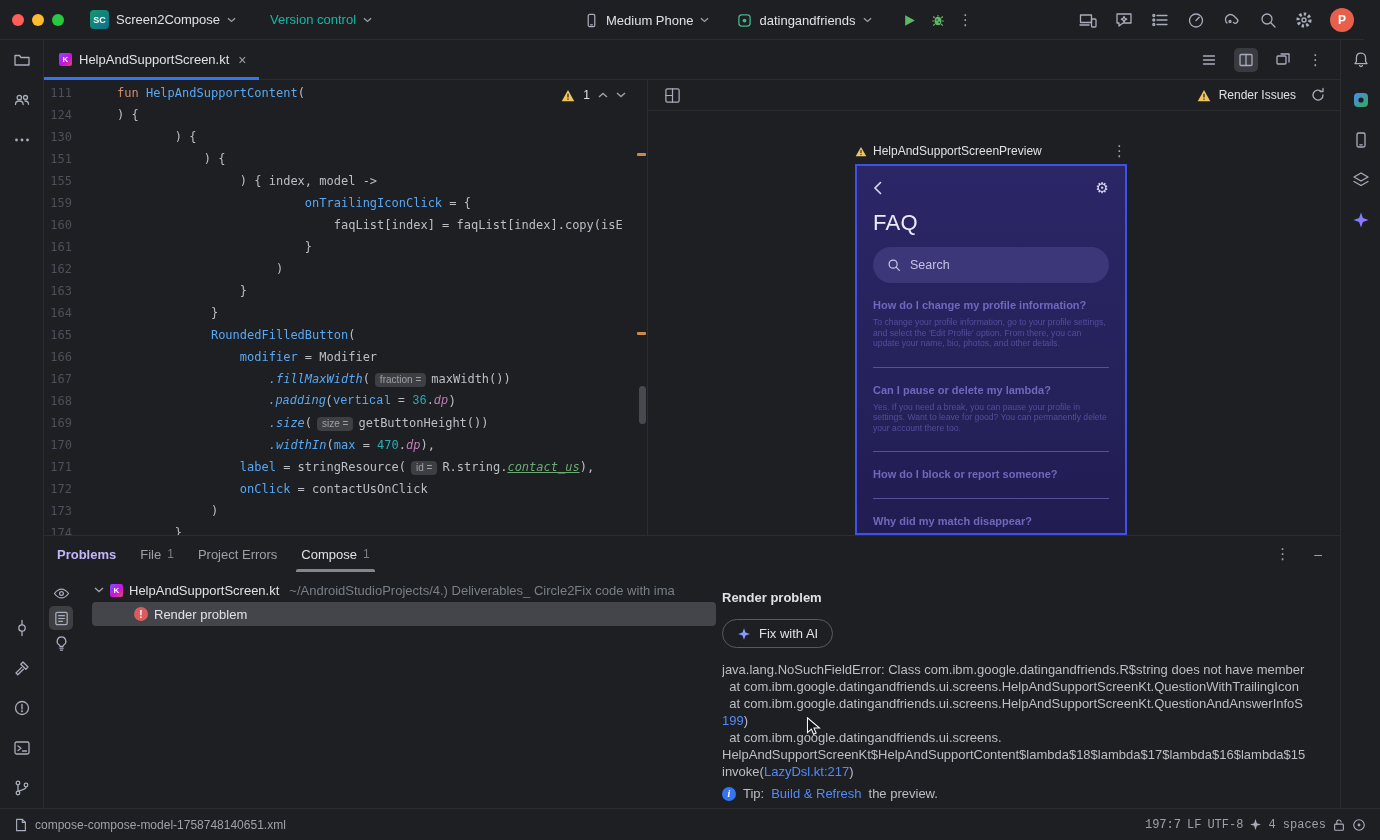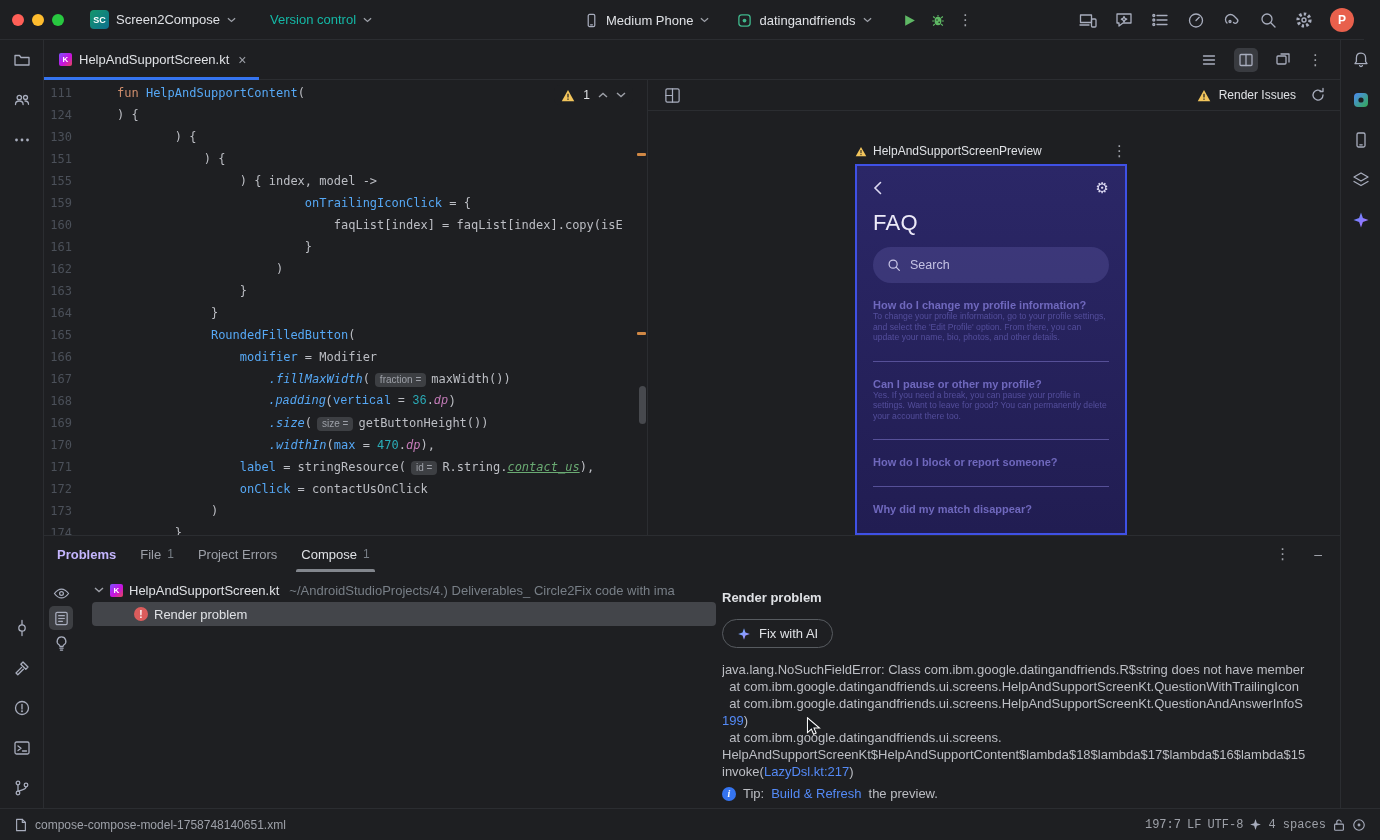--- a/index.html
+++ b/index.html
@@ -69,21 +69,21 @@
   .pvpane { flex:1; min-width:0; display:flex; flex-direction:column; }
   .pv-header { height:31px; display:flex; align-items:center; gap:8px; padding:0 14px 0 16px; border-bottom:1px solid #2b2d31; font-size:12px; color:#dfe1e5; }
   .pv-body { flex:1; position:relative; overflow:hidden; }
   .pv-label { position:absolute; left:207px; top:31px; width:272px; display:flex; align-items:center; gap:6px; font-size:12px; color:#dfe1e5; }
   .phone { position:absolute; left:207px; top:53px; width:272px; bottom:0; border:2px solid #3f51e6; background:linear-gradient(180deg,#2b2767,#211d52); overflow:hidden; padding:0 16px; }
   .ph-top { display:flex; align-items:center; justify-content:space-between; margin-top:12px; height:20px; }
   .ph-gear { font-size:15px; color:#dcd9f2; }
   .ph-title { margin-top:12px; font-size:22px; letter-spacing:.3px; color:#eceaf8; }
   .ph-search { margin-top:11px; height:36px; border-radius:18px; background:rgba(128,122,207,.22); display:flex; align-items:center; gap:9px; padding:0 14px; color:#c5c2e4; font-size:12.5px; }
   .faq-q { margin-top:16px; font-size:11px; font-weight:bold; color:#6f68bd; }
-  .faq-a { font-size:8.6px; line-height:10.5px; color:#544e9c; }
+  .faq-a { margin-top:6px; font-size:8.6px; line-height:10.5px; color:#544e9c; }
   .faq-div { margin-top:18px; height:1px; background:#565098; }
 
   
   .problems { height:273px; border-top:1px solid #2b2d31; display:flex; flex-direction:column; }
   .pr-head { height:36px; flex:none; display:flex; align-items:center; gap:24px; padding:0 18px 0 13px; }
   .pr-title { font-size:13px; font-weight:bold; color:#c4b5fd; }
   .pr-tabs { display:flex; align-items:center; gap:24px; height:36px; }
   .ptab { display:flex; align-items:center; gap:6px; height:36px; position:relative; font-size:13px; color:#9da0a8; }
   .ptab .cnt { color:#787f87; font-size:12px; }
   .ptab.sel { color:#dfe1e5; }
@@ -456,21 +456,21 @@
               <svg width="14" height="14" viewBox="0 0 16 16">
                   <circle cx="7" cy="7" r="4.6" stroke="#c9c6e6" fill="none" stroke-width="1.4"></circle>
                   <path d="M10.5 10.5l3.6 3.6" stroke="#c9c6e6" stroke-width="1.4" stroke-linecap="round"></path>
                 </svg>
               <span>Search</span>
             </div>
             <div class="faq-list">
                 <div class="faq-q">How do I change my profile information?</div>
                 <div class="faq-a">To change your profile information, go to your profile settings, and select the 'Edit Profile' option. From there, you can update your name, bio, photos, and other details.</div>
                 <div class="faq-div"></div>
-                <div class="faq-q">Can I pause or other my profile?</div>
+                <div class="faq-q">Can I pause or delete my lambda?</div>
                 <div class="faq-a">Yes. If you need a break, you can pause your profile in settings. Want to leave for good? You can permanently delete your account there too.</div>
                 <div class="faq-div"></div>
                 <div class="faq-q">How do I block or report someone?</div>
                 <div class="faq-div"></div>
                 <div class="faq-q">Why did my match disappear?</div>
               </div>
           </div>
         </div>
       </div>
     </div>

